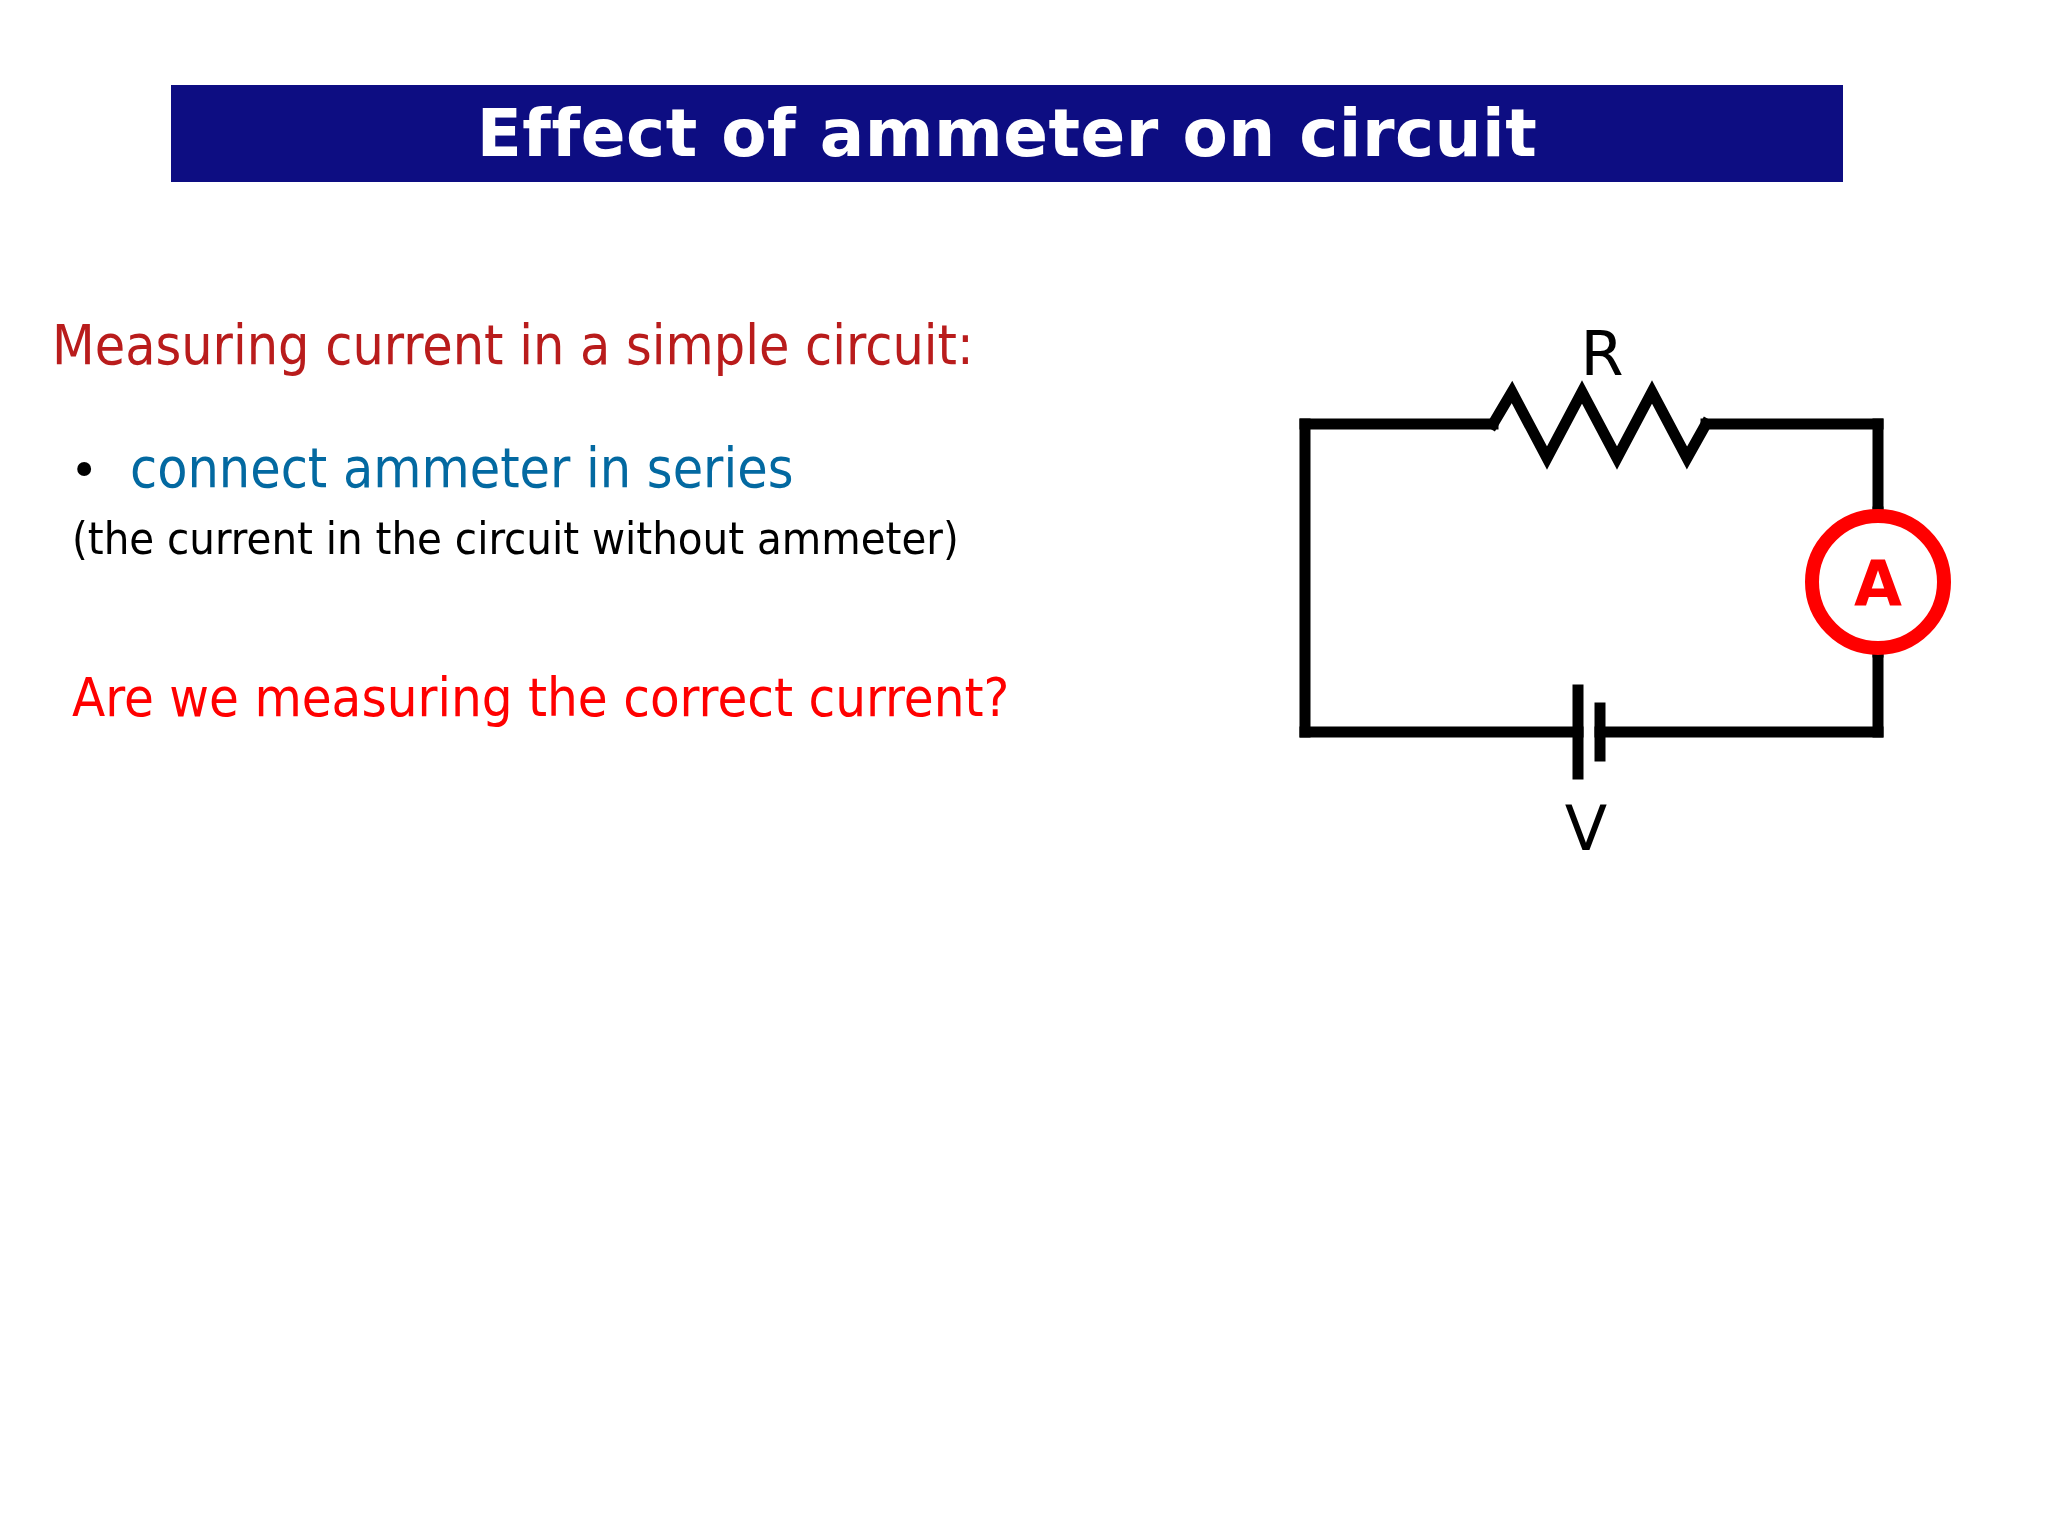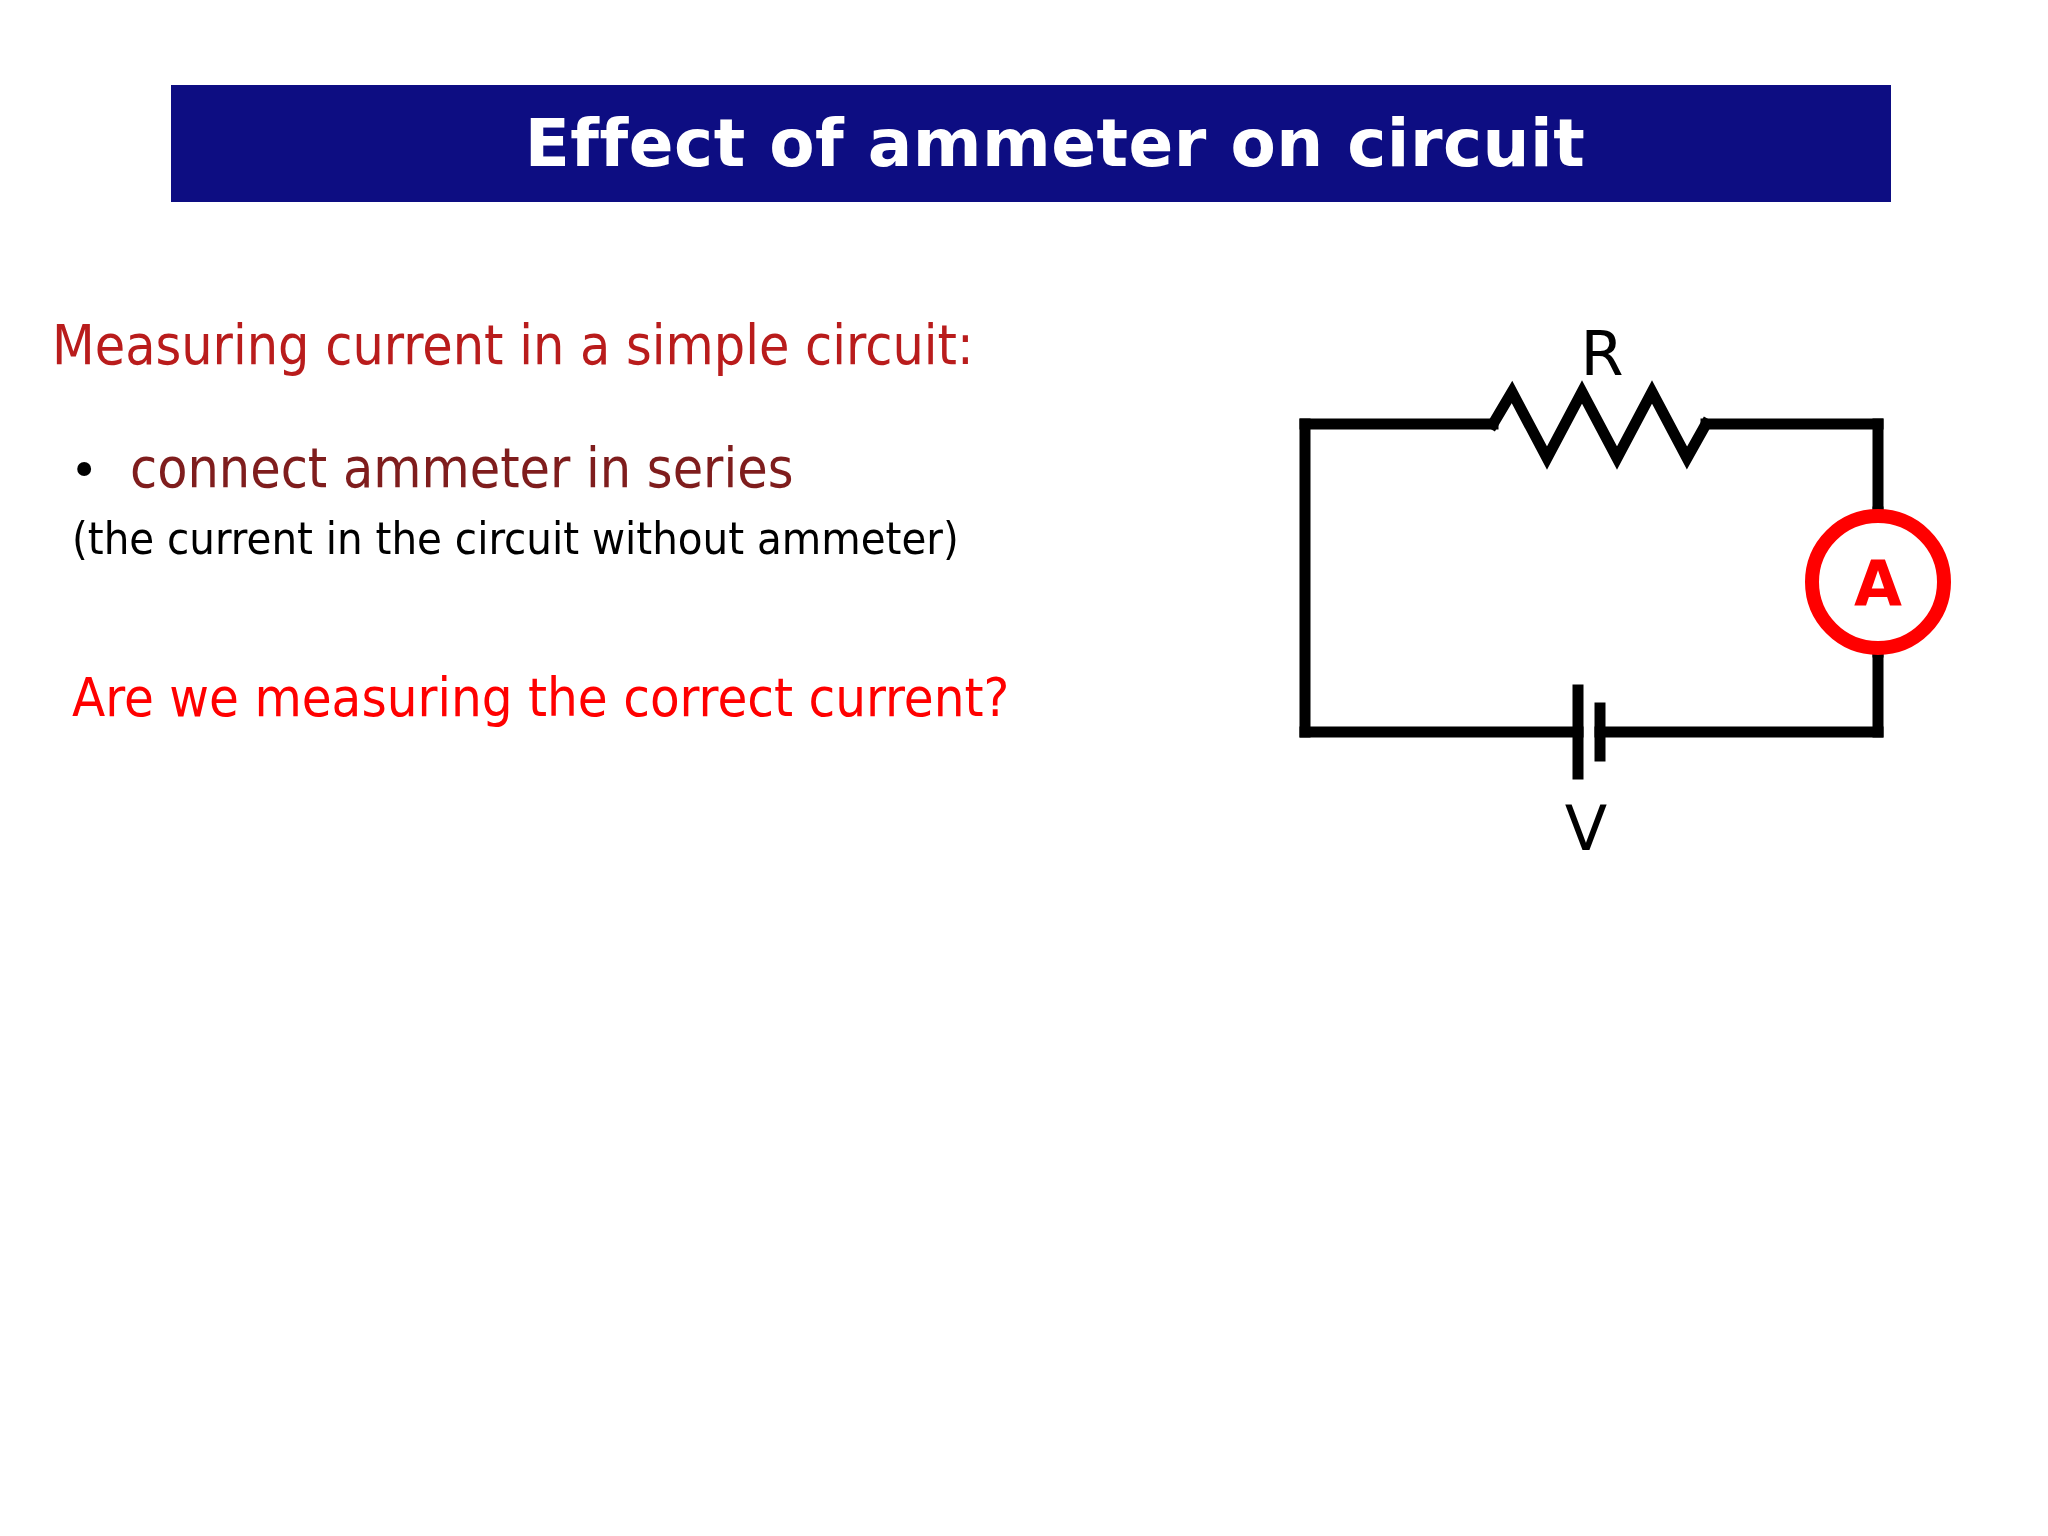--- a/index.html
+++ b/index.html
@@ -15,26 +15,25 @@
     font-family: "DejaVu Sans", sans-serif;
     background: #ffffff;
   }
 
   
   #title-banner {
     position: absolute;
     left: 171px;
     top: 85px;
     width: 1672px;
-    height: 117px;
+    height: 97px;
     background: #0d0d82;
     display: flex;
     align-items: center;
     justify-content: center;
-    padding-left: 48px;
   }
   #title-text {
     color: #ffffff;
     font-family: "DejaVu Sans", sans-serif;
     font-weight: bold;
     font-size: 66px;
     line-height: 1;
     letter-spacing: 0.5px;
     white-space: nowrap;
   }
@@ -62,21 +61,21 @@
   #bullet-dot {
     font-size: 48px;
     line-height: 1;
     color: #000000;
     width: 60px;
     flex: 0 0 60px;
   }
   #bullet-label {
     font-family: "DejaVu Sans Condensed", "DejaVu Sans", sans-serif;
     font-size: 55px;
-    color: #7f1d1d;
+    color: #0369a1;
     line-height: 1;
     white-space: nowrap;
   }
   #question-line {
     margin-top: 110px;
     margin-left: 20px;
     font-family: "DejaVu Sans Condensed", "DejaVu Sans", sans-serif;
     font-size: 54px;
     color: #ff0000;
     line-height: 1;

